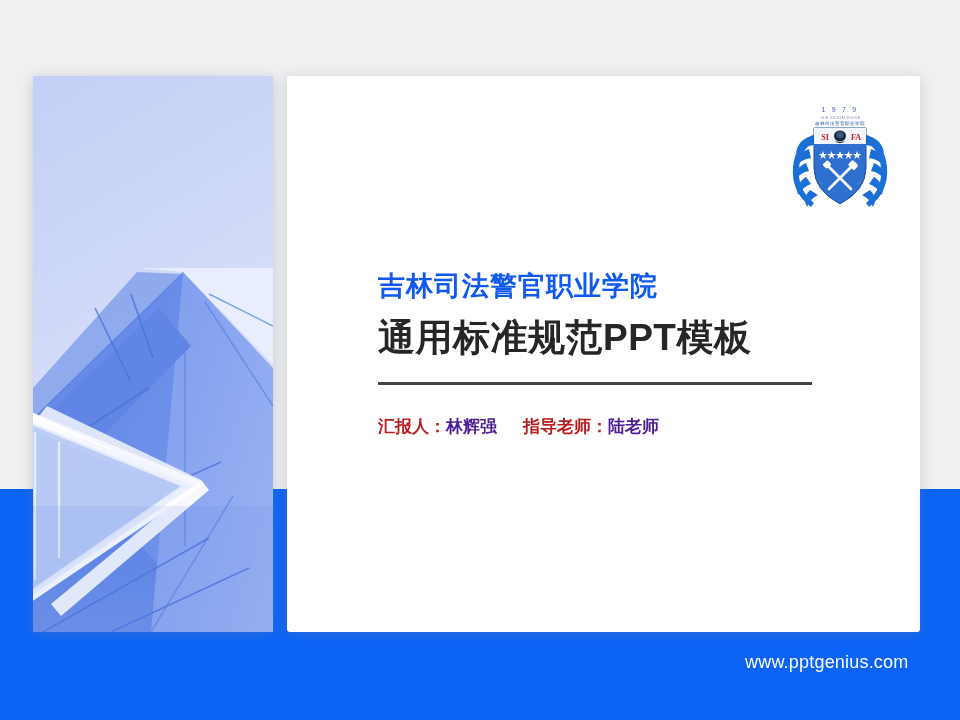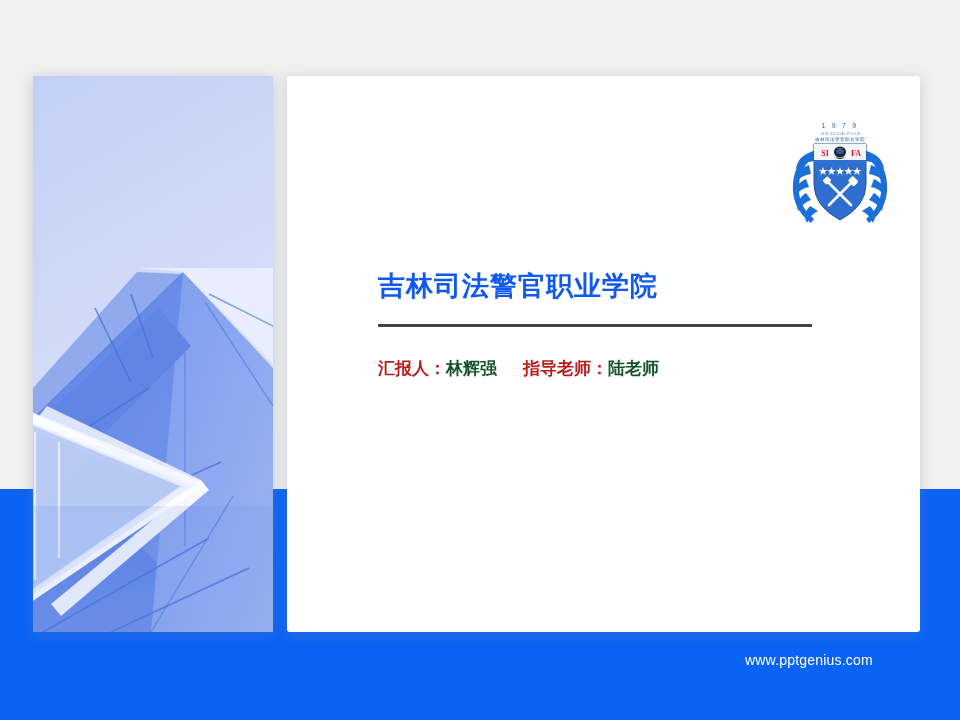--- a/index.html
+++ b/index.html
@@ -99,44 +99,44 @@
     background: #444444;
     margin: 20px 0 0 0;
   }
   .presenter-row {
     margin: 30px 0 0 0;
     font-size: 17px;
     font-weight: bold;
     white-space: nowrap;
   }
   .lbl { color: #b91c1c; }
-  .val { color: #14532d; }
+  .val { color: #4c1d95; }
   .gap { display: inline-block; width: 26px; }
 
   
   .footer-url {
     position: absolute;
     left: 745px;
     top: 652px;
     color: #ffffff;
-    font-size: 14px;
+    font-size: 18px;
     letter-spacing: 0.2px;
     white-space: nowrap;
   }
 </style>
 </head>
 <body>
 
 <div id="slide">
 
   <div class="blue-band"></div>
 
   <div class="content-card">
 
-    <div class="emblem" style="left:502px; top:39px;text-align:center;">
+    <div class="emblem" style="left:502px; top:23px;text-align:center;">
       <svg viewBox="0 0 102 110" xmlns="http://www.w3.org/2000/svg">
 
         <text x="51" y="13" font-family="Liberation Sans, sans-serif" font-size="7" fill="#3a5fa8" letter-spacing="2.2" text-anchor="middle">1 9 7 9</text>
 
         <text x="51" y="20" font-family="Liberation Sans, sans-serif" font-size="3.1" fill="#6a7fb5" letter-spacing="0.3" text-anchor="middle">JILIN JUDICIAL POLICE</text>
 
         <text x="51" y="26" font-family="DejaVu Sans, sans-serif" font-size="4.6" fill="#1d4fa8" letter-spacing="0.4" text-anchor="middle">吉林司法警官职业学院</text>
 
         <g fill="#1d6fd8">
           <path d="M25 36 q-16 4 -18 18 q8 -7 18 -8 z"></path>
@@ -184,20 +184,21 @@
             <line x1="63" y1="67" x2="40" y2="90"></line>
           </g>
           <rect x="34.5" y="62.5" width="7" height="6" rx="1.4" fill="#ffffff" transform="rotate(-45 38 65.5)"></rect>
           <rect x="60" y="62.5" width="8.5" height="7" rx="1.6" fill="#ffffff" transform="rotate(45 64 66)"></rect>
         </g>
       </svg>
     </div>
 
     <div class="text-block" style="left:91px; top:194px;">
       <div class="school-name">吉林司法警官职业学院</div>
+      <div class="main-title">通用标准规范PPT模板</div>
       <div class="divider"></div>
       <div class="presenter-row">
         <span class="lbl">汇报人：</span><span class="val">林辉强</span><span class="gap"></span><span class="lbl">指导老师：</span><span class="val">陆老师</span>
       </div>
     </div>
   </div>
 
   <div class="photo-panel">
     <svg class="photo-svg" viewBox="0 0 240 556" preserveAspectRatio="none" xmlns="http://www.w3.org/2000/svg">
       <defs>

